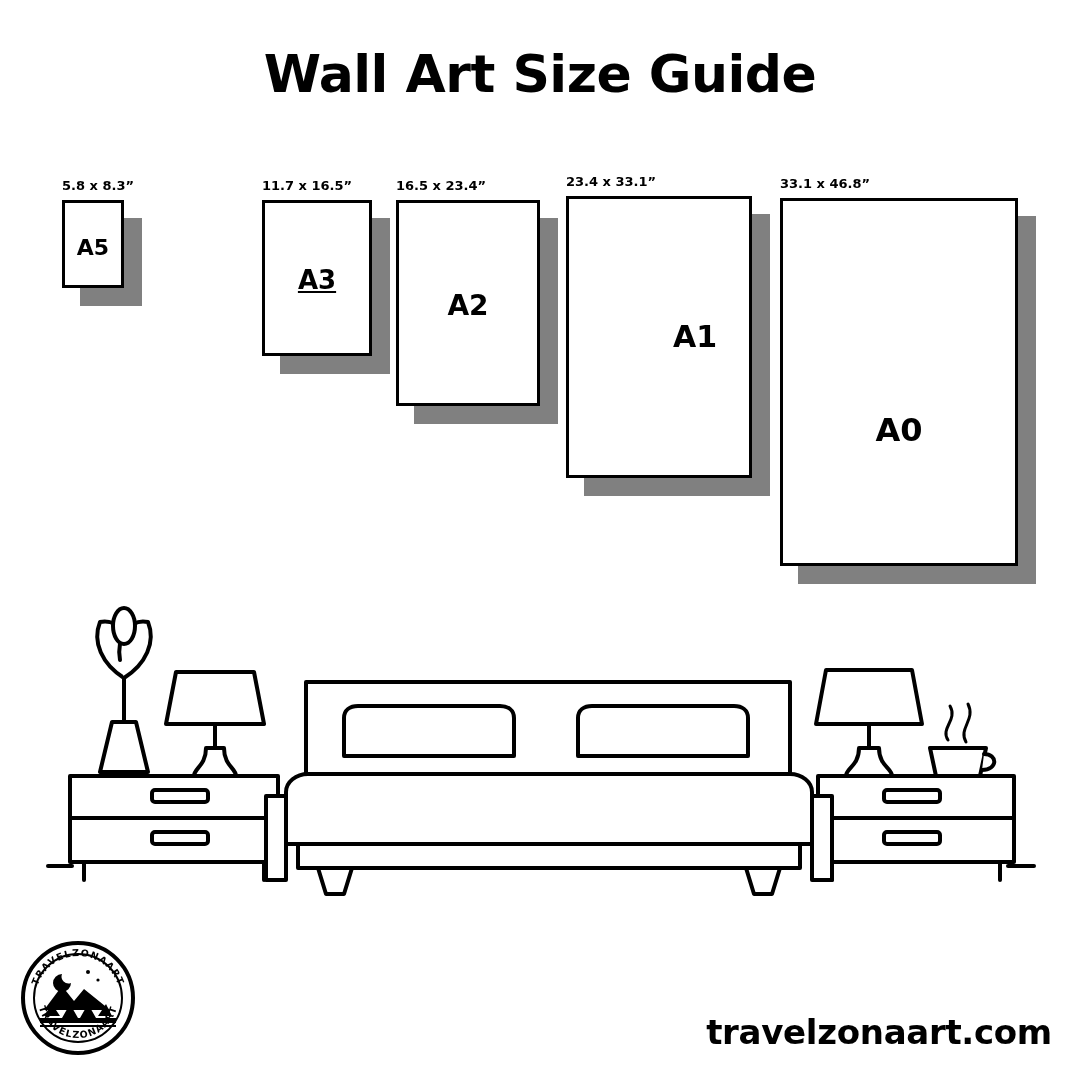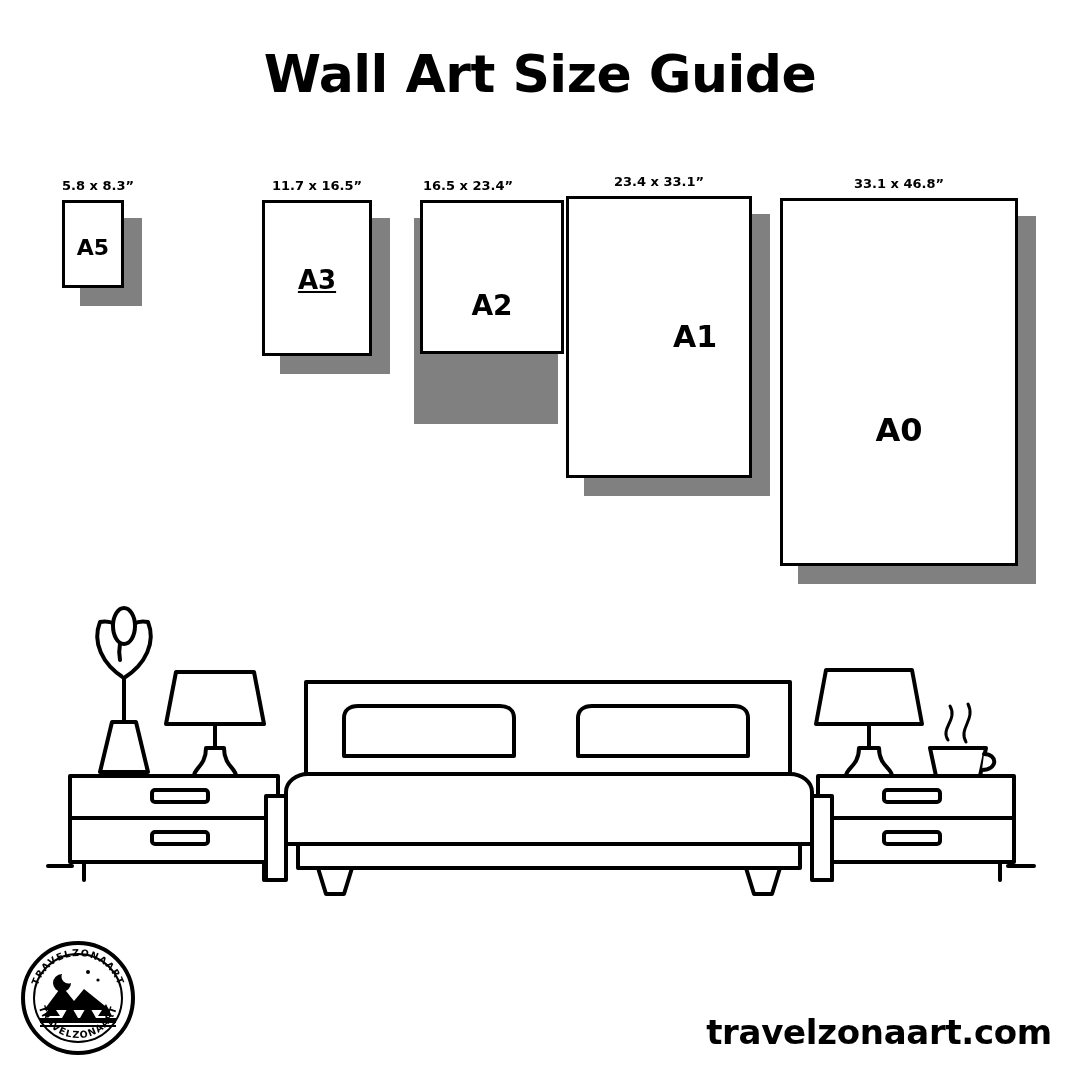--- a/index.html
+++ b/index.html
@@ -39,21 +39,20 @@
     width: 1080px;
     height: 620px;
   }
   .frame-item {
     position: absolute;
   }
   .frame-dims {
     position: absolute;
     left: 0;
     width: 100%;
-    text-align: center;
     font-size: 13px;
     font-weight: 700;
     font-family: "DejaVu Sans", sans-serif;
     white-space: nowrap;
   }
   .frame-box {
     position: absolute;
     background: #ffffff;
     border: 3px solid #000000;
     z-index: 2;
@@ -117,21 +116,21 @@
       <div class="frame-item" style="left: 262px; top: 200px; width: 110px; height: 132px;">
         <div class="frame-dims" style="top: -22px;">11.7 x 16.5”</div>
         <div class="frame-shadow" style="left: 18px; top: 18px; width: 110px; height: 156px;"></div>
         <div class="frame-box" style="left: 0px; top: 0px; width: 110px; height: 156px;">
           <div class="frame-label" style="font-size: 26px; top: 62px; text-decoration: underline;">A3</div>
         </div>
       </div>
       <div class="frame-item" style="left: 396px; top: 200px; width: 144px; height: 206px;">
         <div class="frame-dims" style="top: -22px;">16.5 x 23.4”</div>
         <div class="frame-shadow" style="left: 18px; top: 18px; width: 144px; height: 206px;"></div>
-        <div class="frame-box" style="left: 0px; top: 0px; width: 144px; height: 154px; margin-left: 24px;">
+        <div class="frame-box" style="left: 0px; top: 0px; width: 144px; height: 206px;">
           <div class="frame-label" style="font-size: 28px; top: 86px;">A2</div>
         </div>
       </div>
       <div class="frame-item" style="left: 566px; top: 196px; width: 186px; height: 282px; border-radius: 29px;">
         <div class="frame-dims" style="top: -22px;">23.4 x 33.1”</div>
         <div class="frame-shadow" style="left: 18px; top: 18px; width: 186px; height: 282px;"></div>
         <div class="frame-box" style="left: 0px; top: 0px; width: 186px; height: 282px; padding-left: 36px;">
           <div class="frame-label" style="font-size: 30px; top: 120px;">A1</div>
         </div>
       </div>

